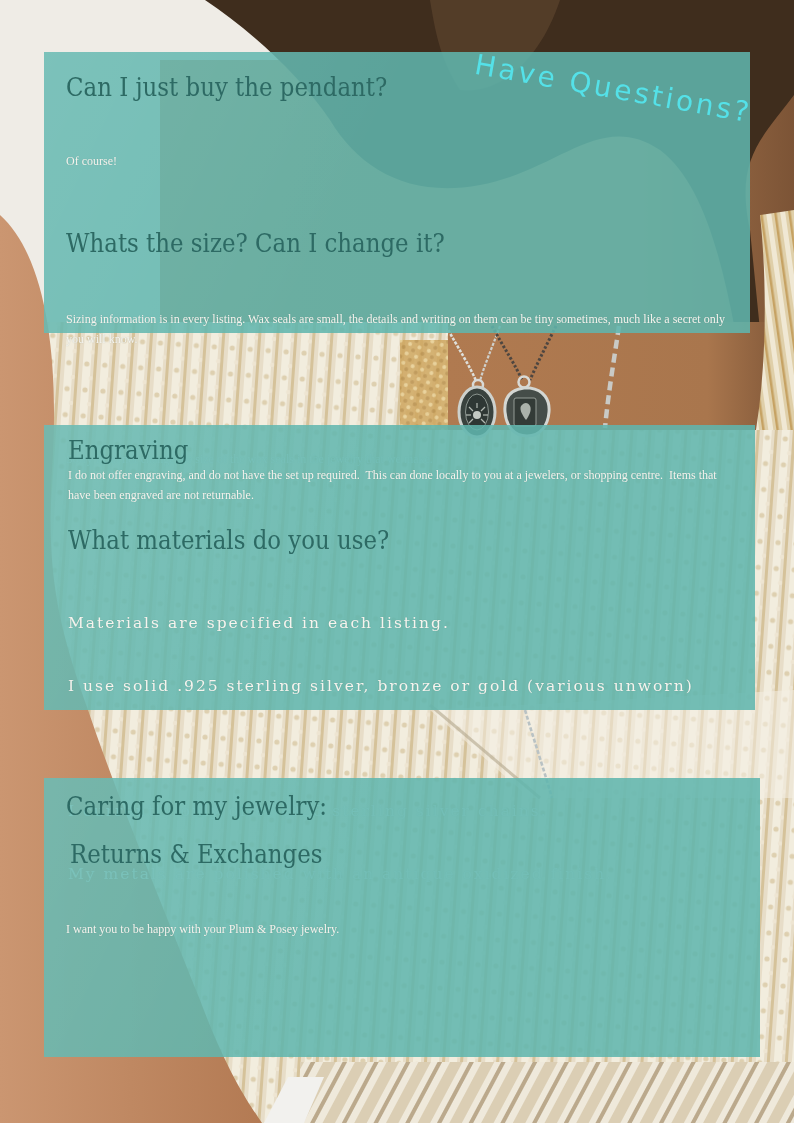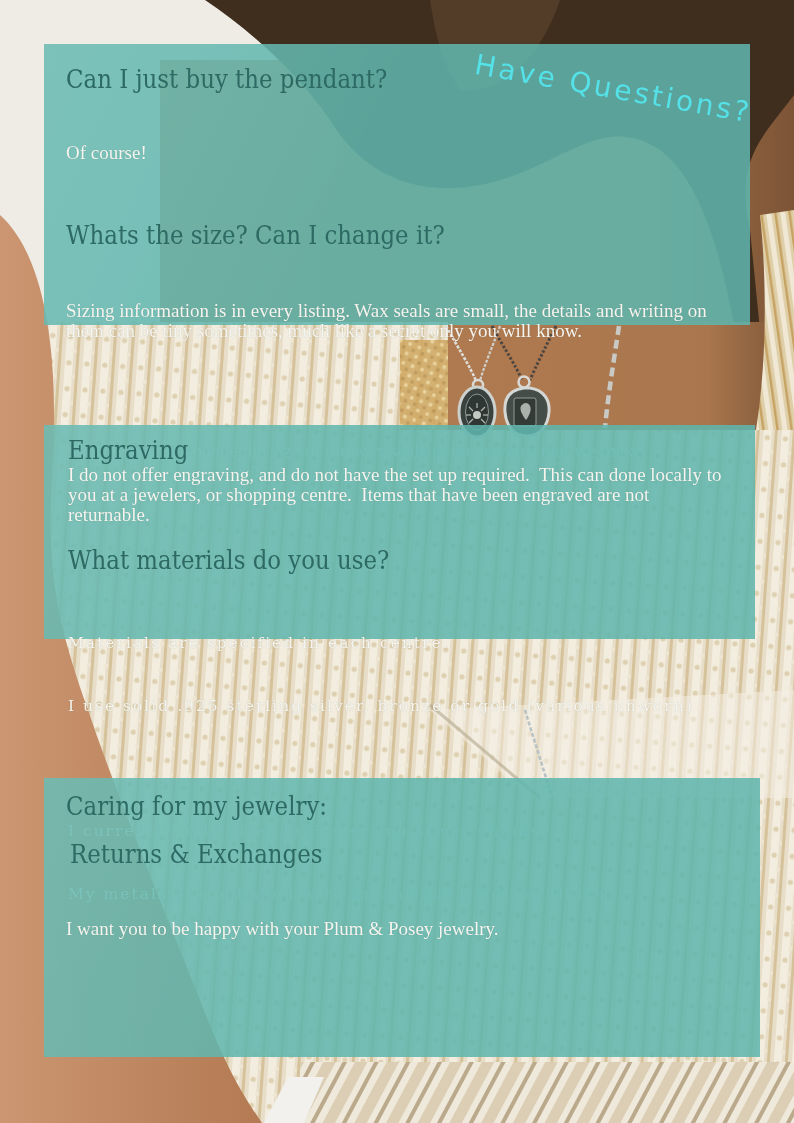--- a/index.html
+++ b/index.html
@@ -9,32 +9,32 @@
   }
   .photo { position:absolute; left:0; top:0; z-index:0; }
 
   .panel {
     position:absolute; left:44px; z-index:2; box-sizing:border-box;
     background:
       linear-gradient(115deg, rgba(255,255,255,0.07) 0%, rgba(255,255,255,0) 45%),
       rgba(95,182,174,0.87);
     color:#f6f4ee; padding:0 20px 0 22px;
   }
-  .panel-1 { top:44px;  width:706px; height:281px; }
-  .panel-2 { top:425px; width:711px; height:214px; padding-left:24px; }
+  .panel-1 { top:52px;  width:706px; height:281px; }
+  .panel-2 { top:425px; width:711px; height:285px; padding-left:24px; }
   .panel-3 { top:778px; width:716px; height:279px; padding-left:22px; }
 
   h2.q {
     font-family:"DejaVu Serif", serif; font-weight:normal;
     color:#2d6a64; font-size:26px; line-height:30px;
     margin:0; transform:scaleX(0.88); transform-origin:left center;
     white-space:nowrap;
   }
   .body {
-    font-size:19px; line-height:20px; white-space:pre-wrap;
+    font-size:12px; line-height:20px; white-space:pre-wrap;
     margin:0; text-shadow:0 0 1px rgba(40,80,75,0.25);
   }
   .spread { letter-spacing:2px; line-height:21px; font-family:"DejaVu Serif", serif; font-size:15.5px; }
   .gap { height:20px; }
 
   .panel-1 .q1 { margin-top:20px; }
   .panel-1 .a1 { margin-top:9px; }
   .panel-1 .q2 { margin-top:17px; }
   .panel-1 .a2 { margin-top:11px; }
 
@@ -163,21 +163,21 @@
       <div class="gap"></div>
       <div>Sorry I can not change the size of the wax seals in the jewelry that we make.</div>
     </div>
   </section>
 
   <section class="panel panel-2">
     <h2 class="q q1">Engraving</h2>
     <div class="body a1">I do not offer engraving, and do not have the set up required.  This can done locally to you at a jewelers, or shopping centre.  Items that have been engraved are not returnable.</div>
     <h2 class="q q2">What materials do you use?</h2>
     <div class="body spread a2">
-      <div>Materials are specified in each centre.</div>
+      <div>Materials are specified in each listing.</div>
       <div>I use solid .925 sterling silver, bronze or gold (various unworn)</div>
       <div class="gap"></div>
       <div>I currently only offer .925 sterling silver chains.</div>
       <div>My metals are polished with an antique oxidized finish.</div>
     </div>
   </section>
 
   <section class="panel panel-3">
     <h2 class="q q1">Caring for my jewelry:</h2>
     <h2 class="q q2">Returns &amp; Exchanges</h2>

